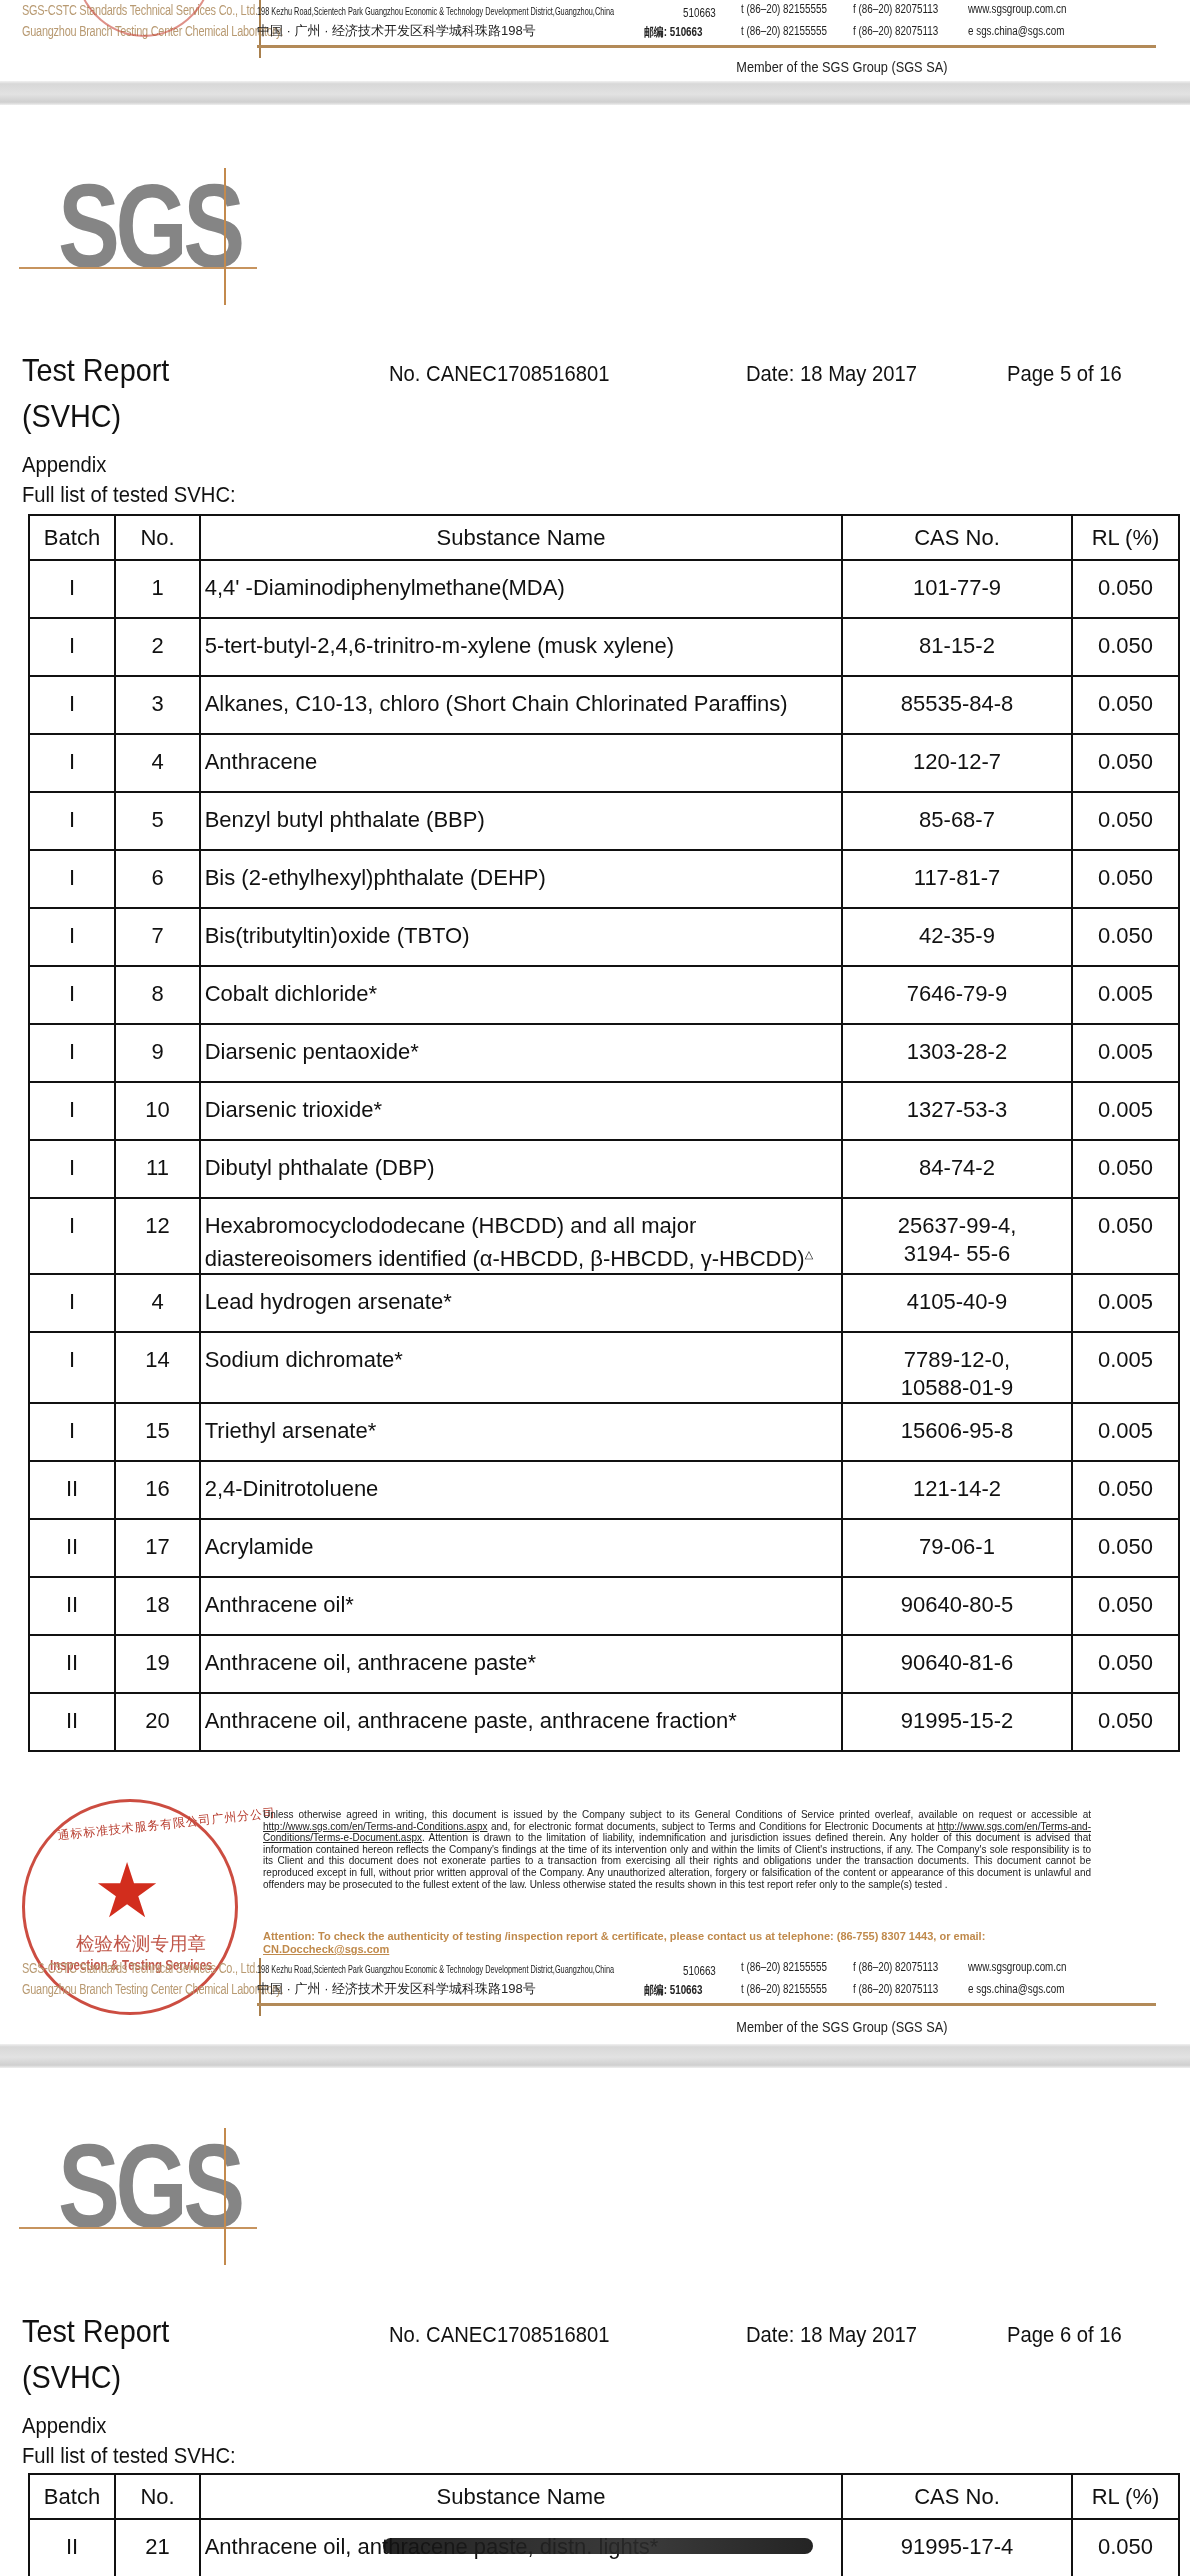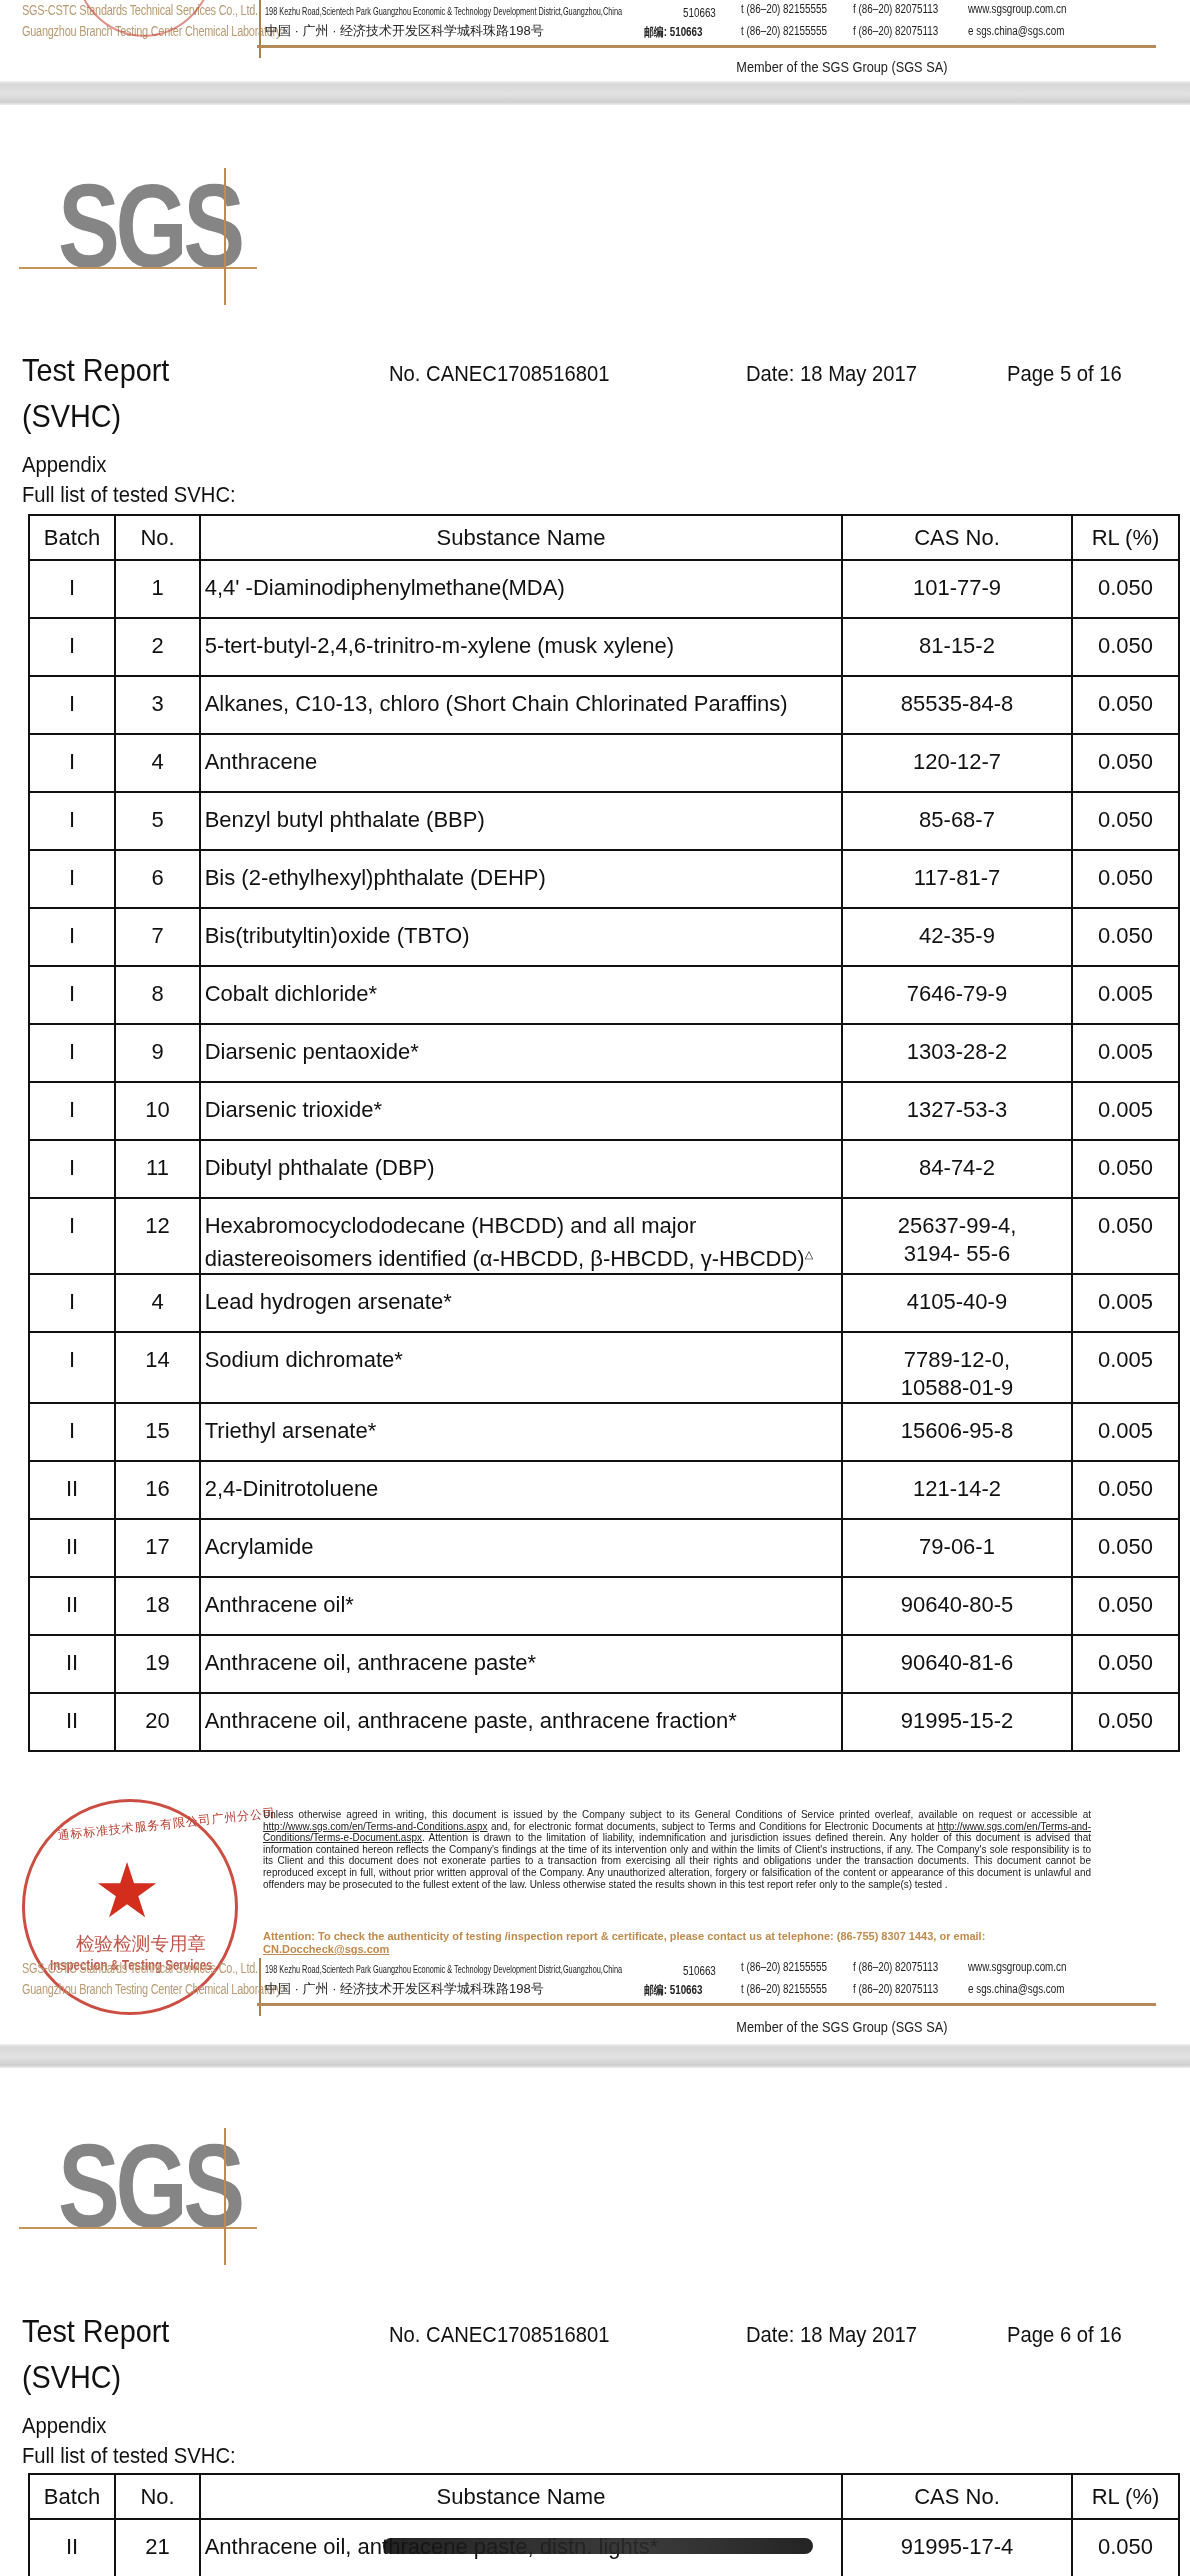--- a/index.html
+++ b/index.html
@@ -6,21 +6,21 @@
   html, body { width: 1191px; background: #ffffff; }
   body { position: relative; height: 2576px; overflow: hidden; font-family: "Liberation Sans", sans-serif; color: #111; }
 
   .abs { position: absolute; }
 
   
   .footer-block { position: absolute; left: 0; width: 1046px; }
   .footer-company { position: absolute; left: 22px; font-size: 14px; line-height: 20.5px; color: #b89a72; letter-spacing: -0.3px; white-space: nowrap; transform: scaleX(0.78); transform-origin: left top; }
   .footer-vline { position: absolute; left: 259px; width: 1.9px; background: #a9804d; }
   .footer-hline { position: absolute; left: 257px; width: 899px; height: 2.8px; background: #b38a58; }
-  .addr-line { position: absolute; left: 265px; font-size: 12px; line-height: 16.7px; white-space: nowrap; color: #222; }
+  .addr-line { position: absolute; left: 257px; font-size: 12px; line-height: 16.7px; white-space: nowrap; color: #222; }
   .addr-en { font-size: 10.2px; transform: scaleX(0.72); transform-origin: left top; display: inline-block; }
   .addr-cn { font-size: 14px; font-weight: normal; }
   .addr-cols { position: absolute; font-size: 12px; white-space: nowrap; transform: scaleX(0.82); transform-origin: left top; color: #222; }
   .member { position: absolute; right: 99px; font-size: 15px; color: #222; transform: scaleX(0.85); transform-origin: right top; white-space: nowrap; }
 
   .page-gap { position: absolute; left: 0; width: 1191px; height: 24px; background: linear-gradient(#f1f1f1 0%, #d8d8d8 12%, #e2e2e2 55%, #cfcfcf 88%, #efefef 100%); }
 
   
   .logo { position: absolute; width: 298px; height: 149px; }
   .logo .sgs-text { position: absolute; left: 58px; top: 16.7px; font-family: "Liberation Sans", sans-serif; font-weight: bold; font-size: 119px; line-height: 119px; color: #858585; letter-spacing: -5.6px; transform: scaleX(0.78); transform-origin: left top; }

